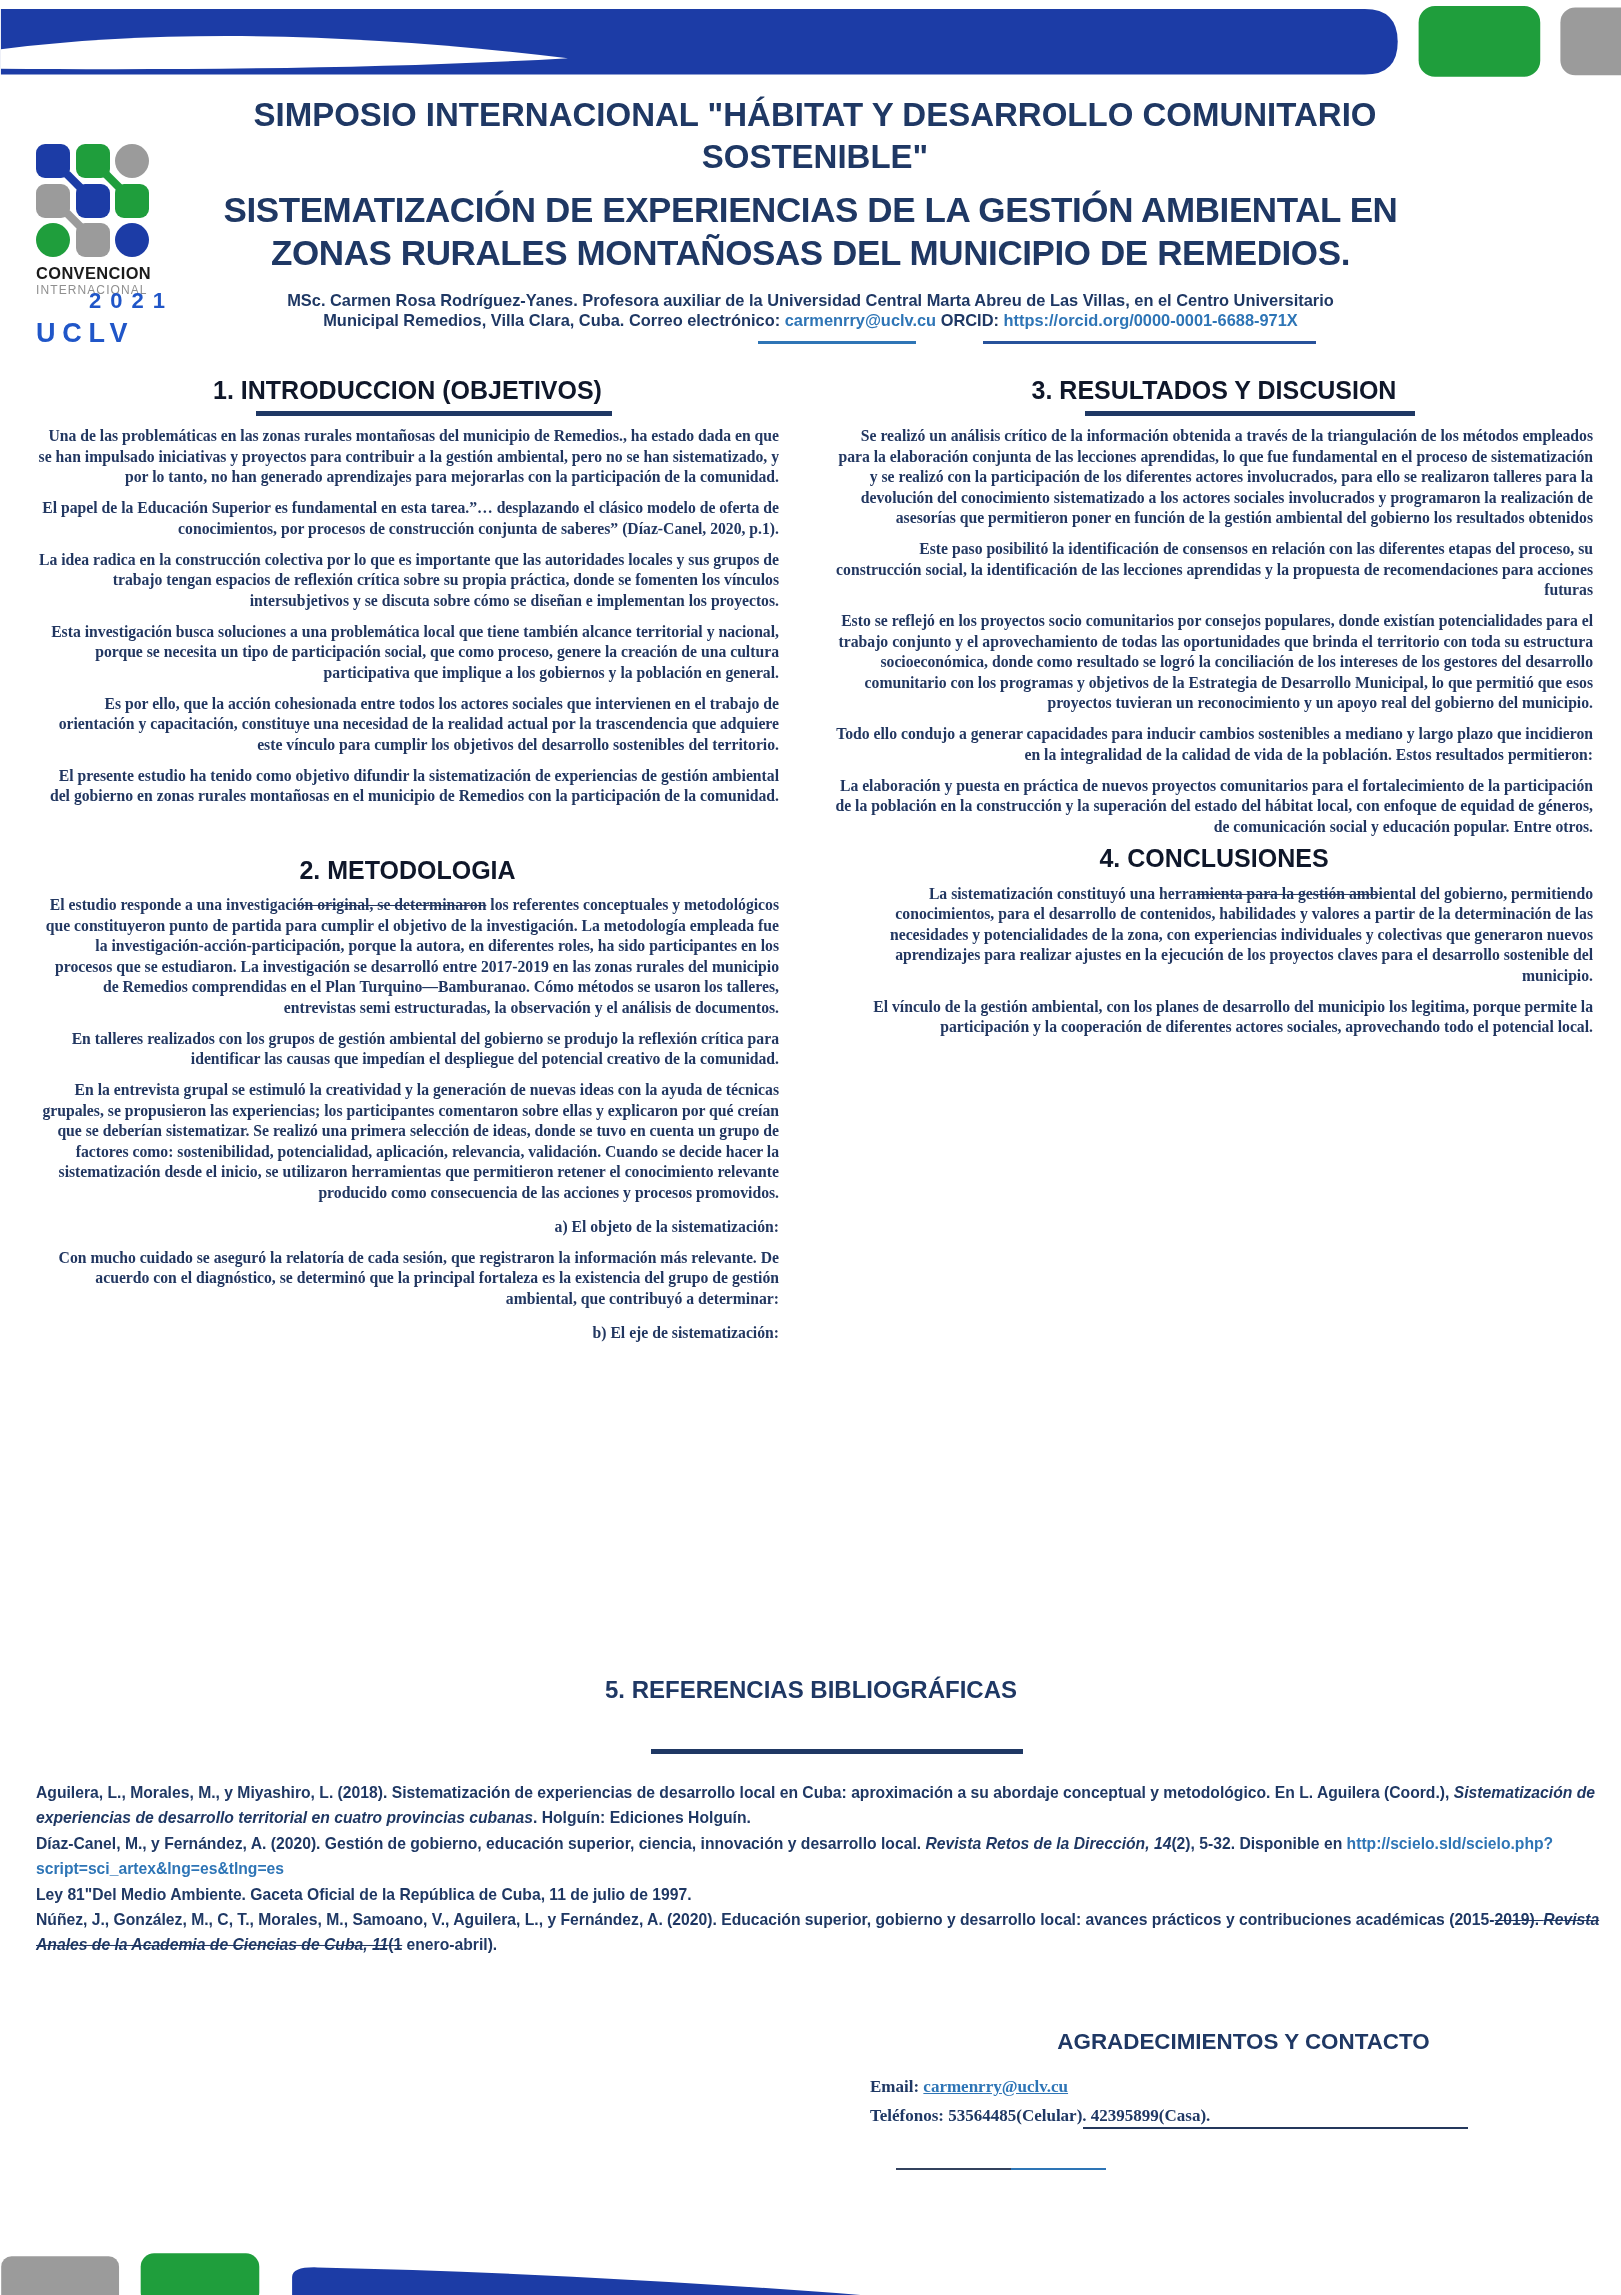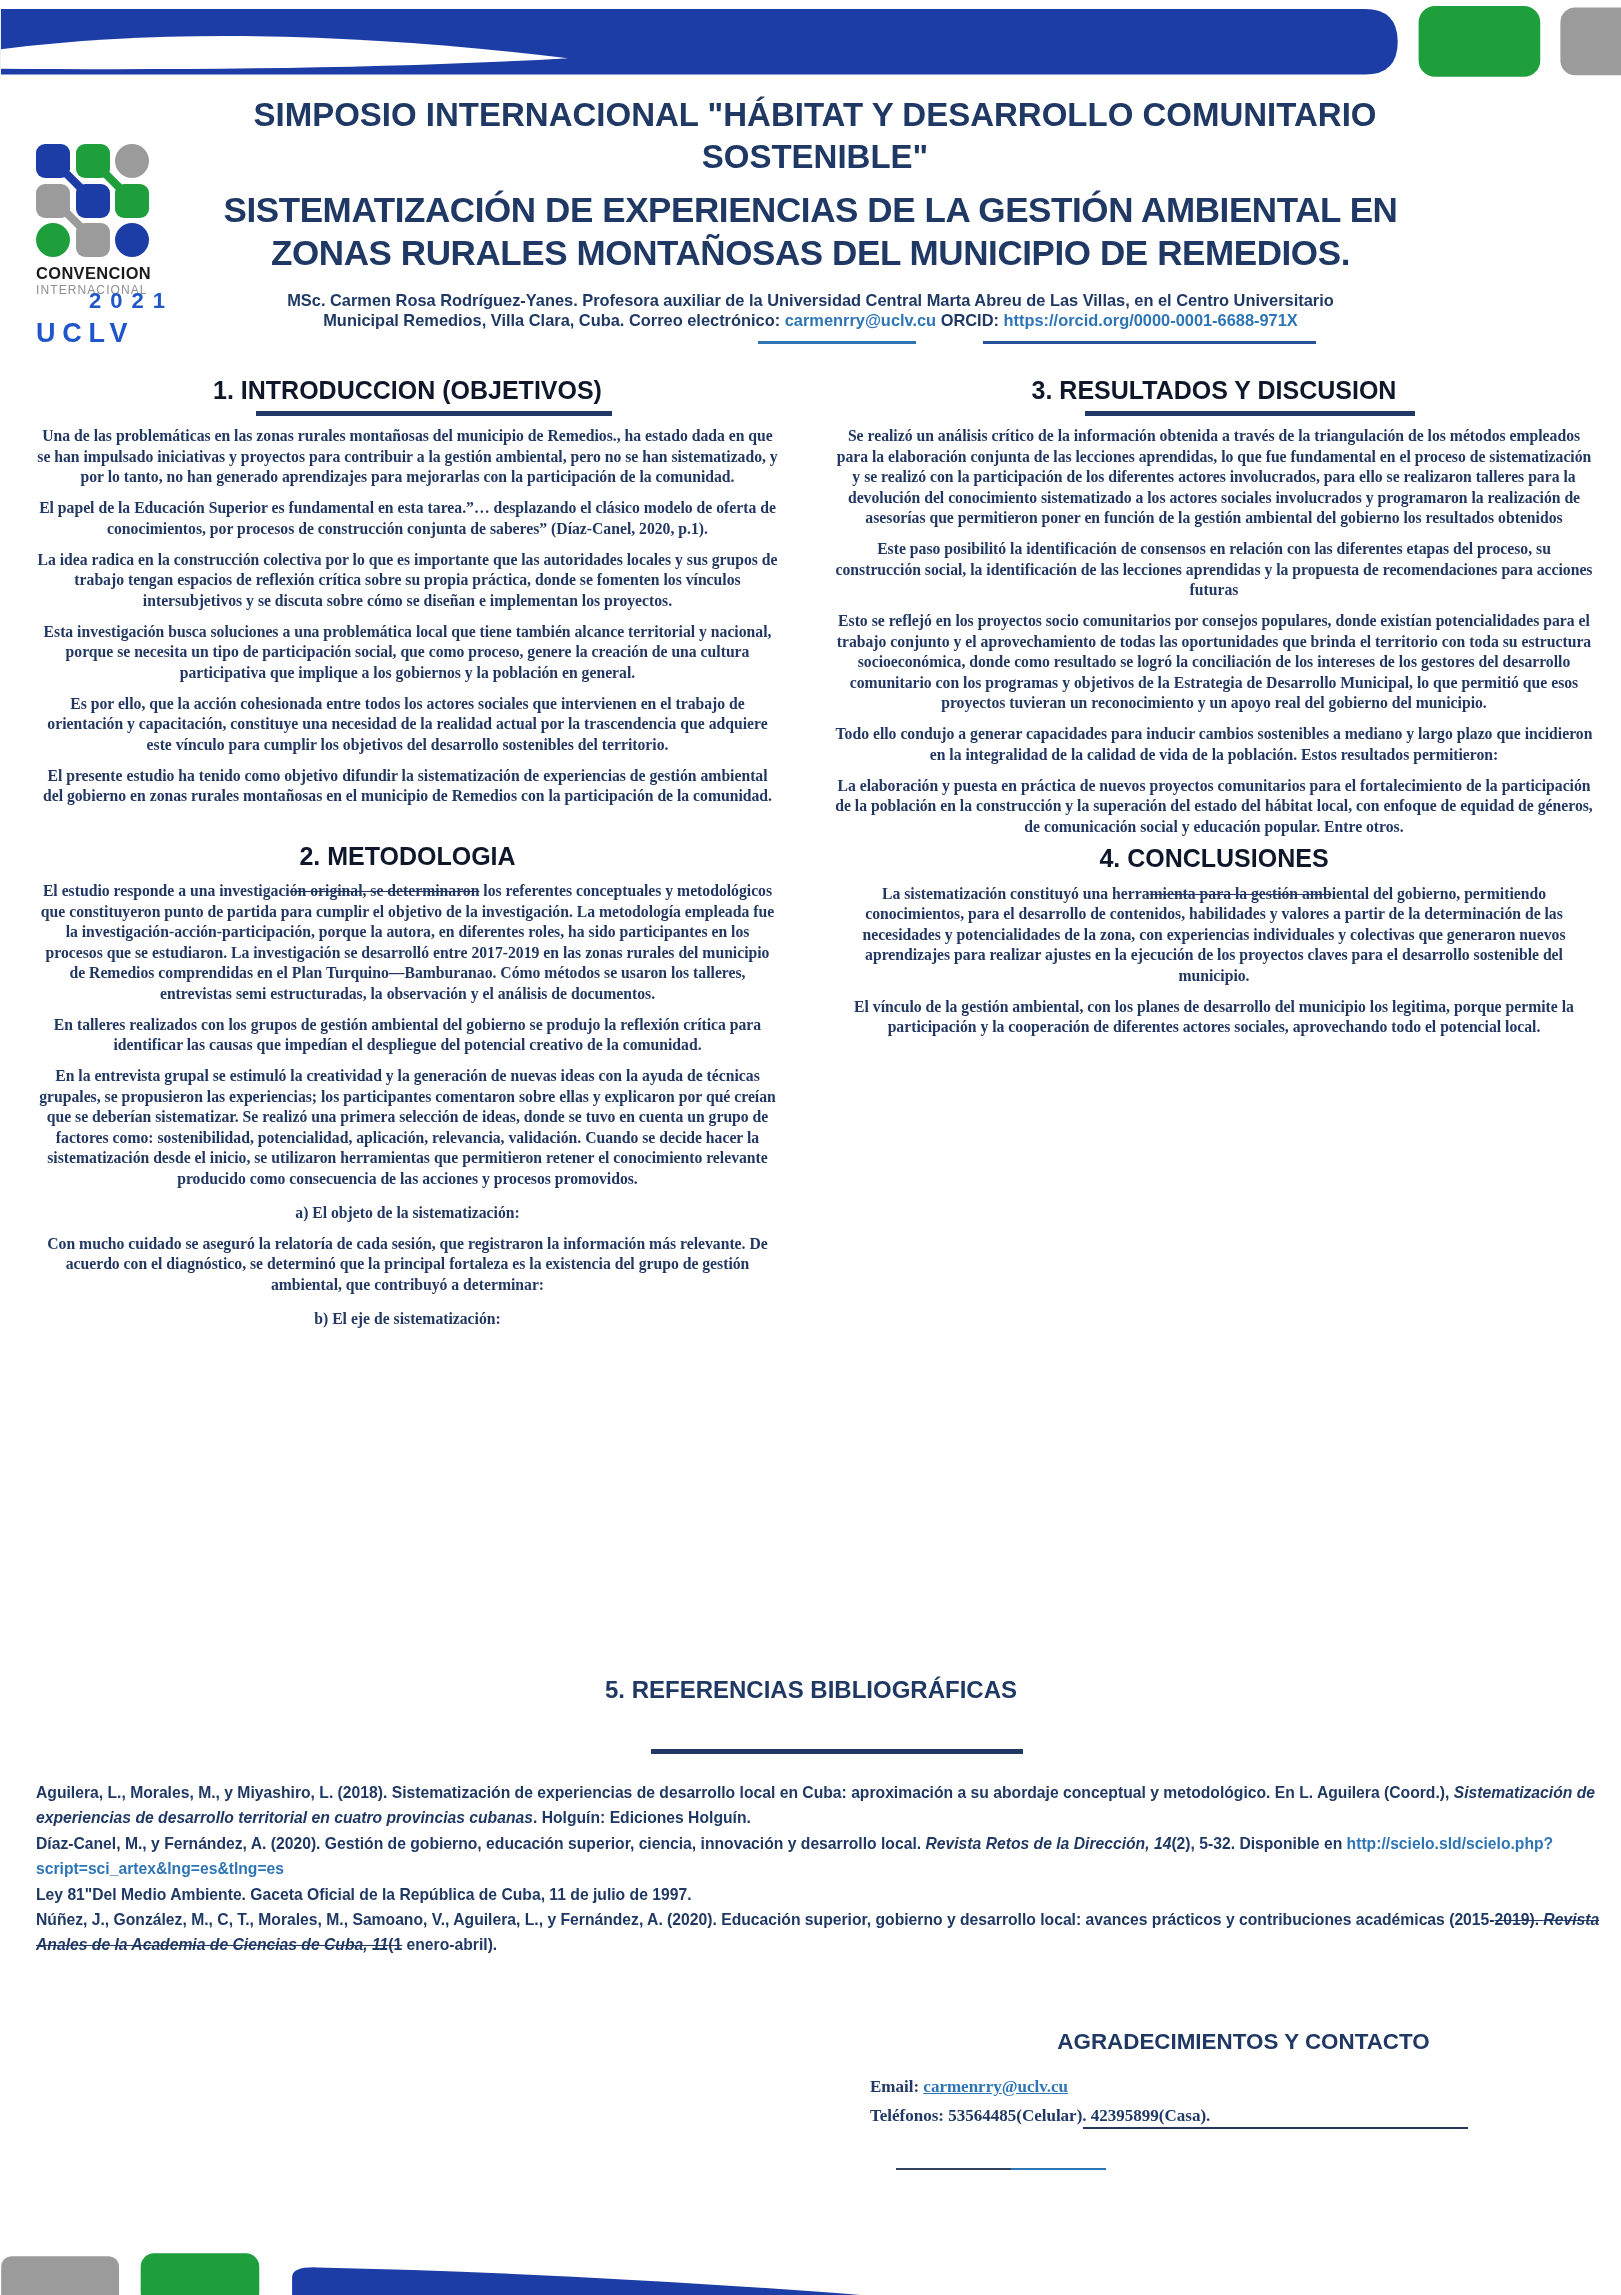--- a/index.html
+++ b/index.html
@@ -29,22 +29,22 @@
   #authors{position:absolute;left:250px;top:290px;width:1121px;text-align:center;
     font-size:16.4px;line-height:20px;font-weight:bold;color:#1f3864;}
   .hr-line{position:absolute;height:3px;}
   
   .col{position:absolute;top:375px;color:#223761;}
   #col-left{left:36px;width:743px;}
   #col-right{left:835px;width:758px;}
   .sec-h{font-size:25px;font-weight:bold;color:#0f172a;text-align:center;line-height:30px;margin:0;}
   .sec-bar{height:4.5px;background:#1f3864;margin-top:6px;}
   .col p{font-family:"Liberation Serif",serif;font-weight:bold;font-size:15.7px;line-height:20.5px;
-    margin:10.5px 0 0 0;text-align:center;}
-  .mt-met{margin-top:34px;}
+    margin:10.5px 0 0 0;text-align:right;}
+  .mt-met{margin-top:48px;}
   .mt-conc{margin-top:6px;}
   
   #ref-heading{position:absolute;left:30px;top:1676px;width:1562px;text-align:center;
     font-size:24px;font-weight:bold;color:#1f3864;}
   #ref-bar{position:absolute;left:651px;top:1749px;width:372px;height:4.5px;background:#1f3864;}
   #ref-list{position:absolute;left:36px;top:1780px;width:1565px;color:#1f3864;
     font-size:15.7px;font-weight:bold;line-height:25.4px;}
   #ref-list p{margin:0;}
   
   #ack-heading{position:absolute;left:1049px;top:2029px;width:389px;text-align:center;

